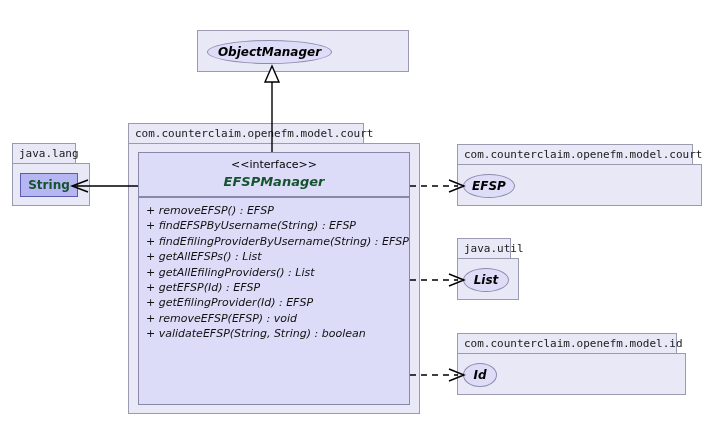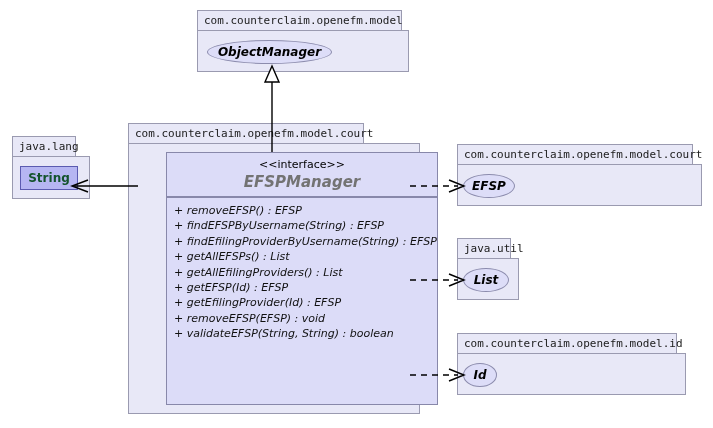--- a/index.html
+++ b/index.html
@@ -75,36 +75,35 @@
     font-size: 12px;
     color: #14532d;
     white-space: nowrap;
   }
   
   .iface-box {
     position: absolute;
     box-sizing: border-box;
     border: 1px solid #8888aa;
     background: #dcdcf8;
-    margin-left: 28px;
   }
   .iface-stereotype {
     text-align: center;
     font-size: 11px;
     color: #000;
     padding-top: 5px;
     line-height: 14px;
     font-family: "DejaVu Sans", sans-serif;
   }
   .iface-title {
     text-align: center;
-    font-size: 15px;
+    font-size: 13px;
     font-weight: bold;
     font-style: italic;
-    color: #737373;
+    color: #14532d;
     line-height: 20px;
     padding-bottom: 4px;
   }
   .iface-sep {
     height: 0;
     border-top: 1px solid #8888aa;
   }
   .iface-attrs {
     padding: 4px 7px 5px 7px;
   }
@@ -136,21 +135,20 @@
     height: 428px;
     pointer-events: none;
   }
 </style>
 </head>
 <body>
 
 <div id="canvas">
 
   <div class="pkg" style="left:197px; top:10px; width:212px; height:62px;">
-    <div class="pkg-tab" style="width:205px;">com.counterclaim.openefm.model</div>
     <div class="pkg-body" style="left:0; top:20px; width:212px; height:42px;"></div>
     <div class="ellipse-node" style="left:10px; top:30px; width:125px; height:24px;">ObjectManager</div>
   </div>
 
   <div class="pkg" style="left:128px; top:123px; width:292px; height:291px;">
     <div class="pkg-tab" style="width:236px;">com.counterclaim.openefm.model.court</div>
     <div class="pkg-body" style="left:0; top:20px; width:292px; height:271px;"></div>
   </div>
 
   <div class="iface-box" style="left:138px; top:152px; width:272px; height:253px;">
@@ -191,21 +189,21 @@
         <span>+</span>
         <span>removeEFSP(EFSP) : void</span>
       </div>
       <div class="op-line">
         <span>+</span>
         <span>validateEFSP(String, String) : boolean</span>
       </div>
     </div>
   </div>
 
-  <div class="pkg" style="left:12px; top:136px; width:78px; height:58px;">
+  <div class="pkg" style="left:12px; top:143px; width:78px; height:58px;">
     <div class="pkg-tab" style="width:64px;">java.lang</div>
     <div class="pkg-body" style="left:0; top:20px; width:78px; height:43px;"></div>
     <div class="class-rect" style="left:8px; top:30px; width:58px; height:24px;">String</div>
   </div>
 
   <div class="pkg" style="left:457px; top:144px; width:245px; height:62px;">
     <div class="pkg-tab" style="width:236px;">com.counterclaim.openefm.model.court</div>
     <div class="pkg-body" style="left:0; top:20px; width:245px; height:42px;"></div>
     <div class="ellipse-node" style="left:6px; top:30px; width:52px; height:24px;">EFSP</div>
   </div>

